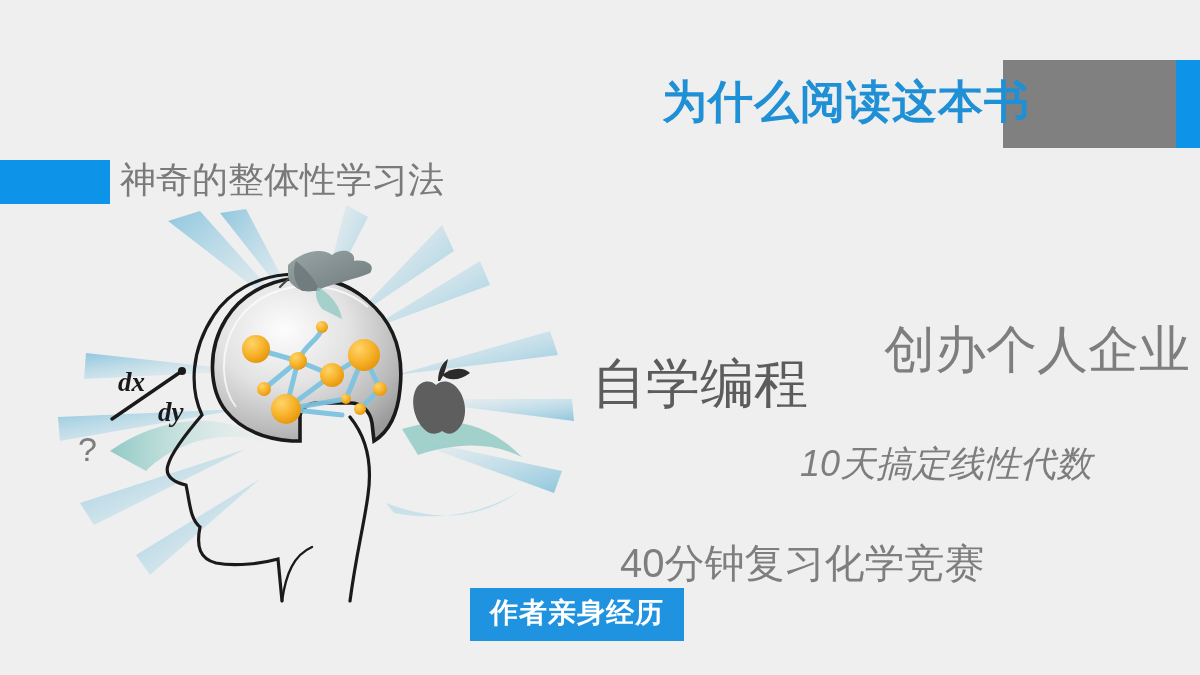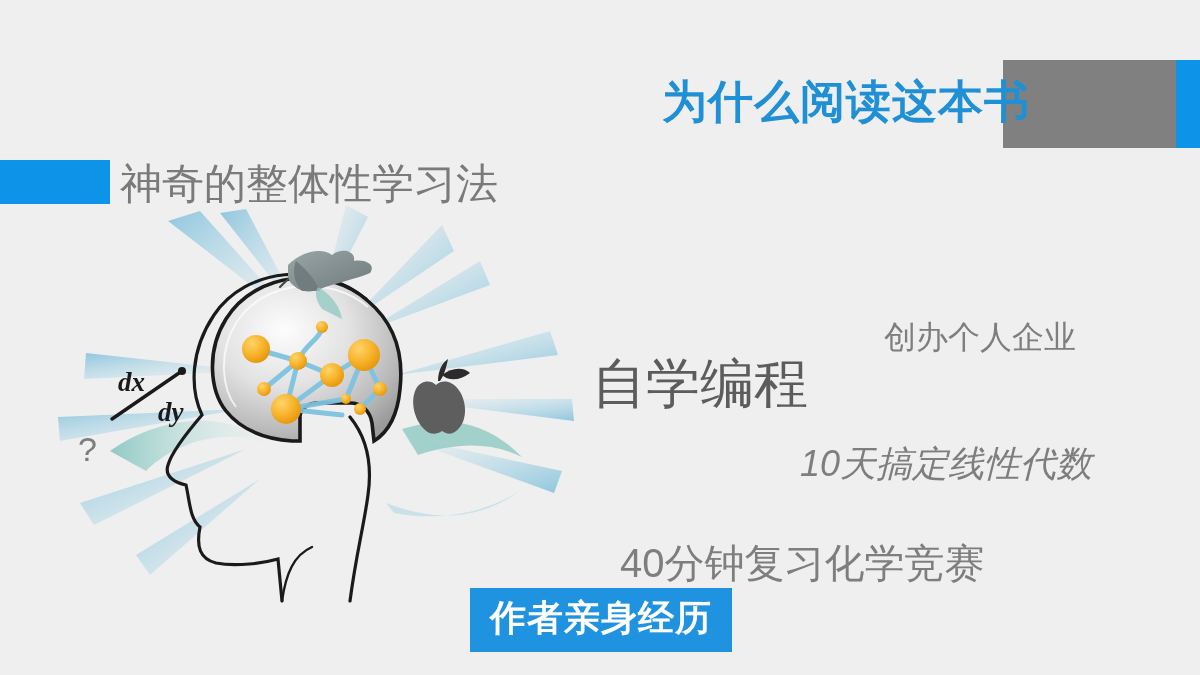--- a/index.html
+++ b/index.html
@@ -36,45 +36,45 @@
   .title {
     position:absolute; left:630px; top:72px;
     font-size:45px; font-weight:bold;
     color:#1f8fd6;
     letter-spacing:1px;
     white-space:nowrap;
     margin-left:32px;
   }
   .subtitle {
     position:absolute; left:120px; top:156px;
-    font-size:42px; font-weight:normal;
+    font-size:36px; font-weight:normal;
     color:#7a7a7a;
     white-space:nowrap;
   }
 
   
   .phrase {
     position:absolute;
     color:#7e7e7e;
     white-space:nowrap;
     font-weight:normal;
   }
   .p-mit      { left:640px; top:266px; font-size:34px; }
-  .p-startup  { left:884px; top:316px; font-size:32px; }
+  .p-startup  { left:884px; top:316px; font-size:51px; }
   .p-coding   { left:592px; top:348px; font-size:54px; color:#5c5c5c; }
   .p-algebra  { left:800px; top:440px; font-size:36px;font-style:italic; }
   .p-chem     { left:620px; top:500px; font-size:40px;margin-top:36px; }
 
   
   .badge {
     position:absolute; left:470px; top:588px;
     padding:6px 20px 9px 20px;
     background:#1f92e0;
     color:#ffffff;
-    font-size:36px; font-weight:bold;
+    font-size:28px; font-weight:bold;
     letter-spacing:1px;
     white-space:nowrap;
   }
 
   
   .illus {
     position:absolute; left:50px; top:203px;
     width:530px; height:400px;
   }
   .illus svg { display:block; width:530px; height:400px; }

